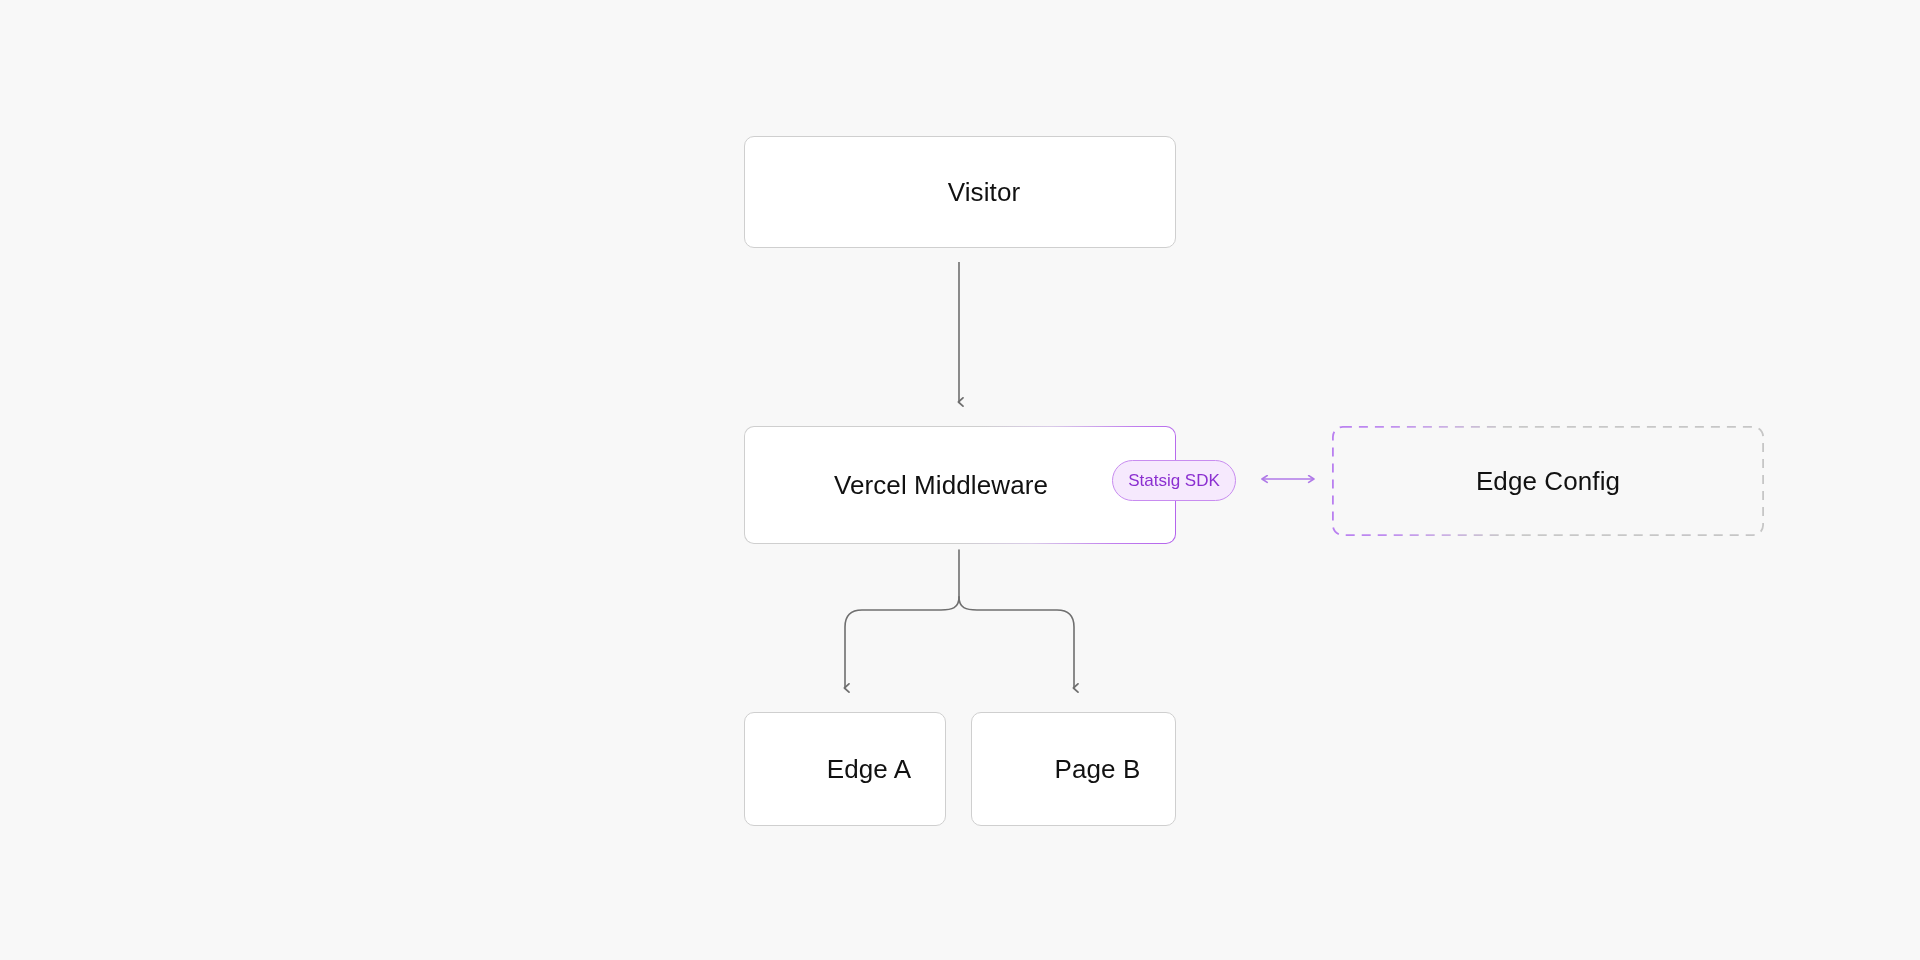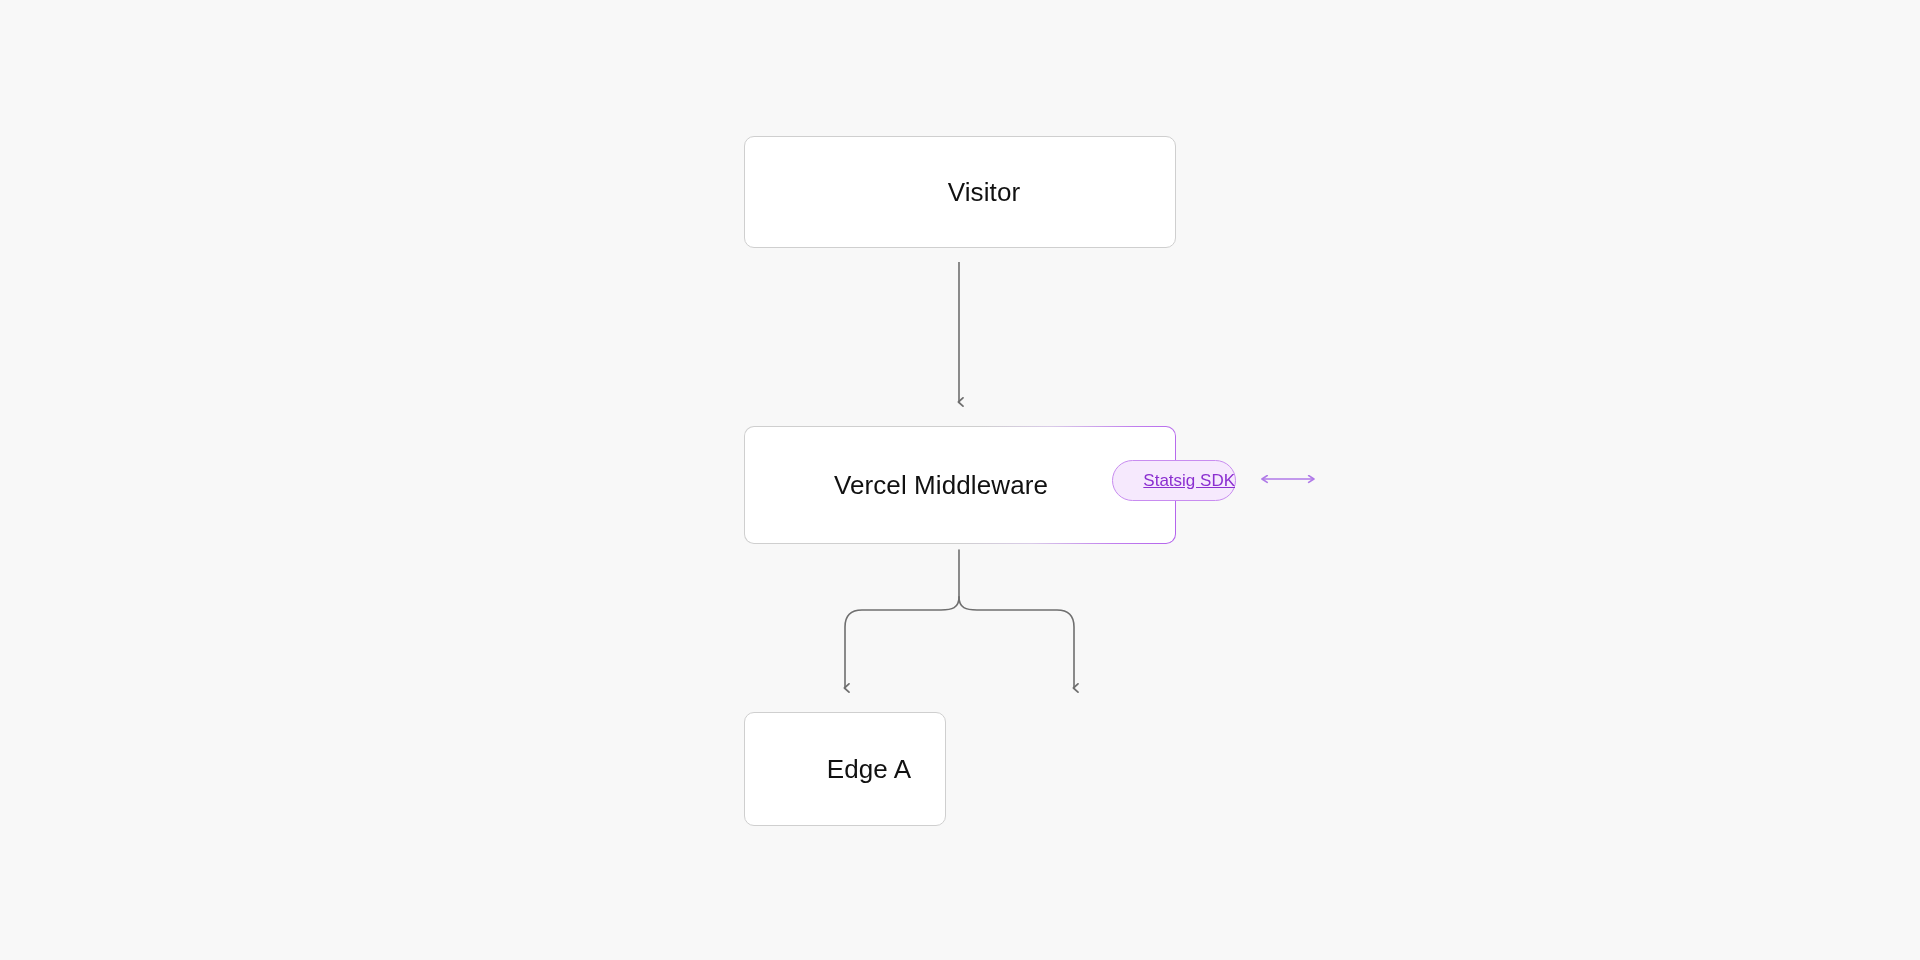--- a/index.html
+++ b/index.html
@@ -96,26 +96,25 @@
     left: 1112px;
     top: 460px;
     width: 124px;
     height: 41px;
     box-sizing: border-box;
     background: #f6e9fd;
     border: 1.5px solid #c88cf0;
     border-radius: 21px;
     display: flex;
     align-items: center;
-    justify-content: flex-end;
+    justify-content: center;
     color: #8b2fd0;
     font-size: 17px;
     white-space: nowrap;
     z-index: 5;
-    text-decoration: underline;
   }
 
   
   #node-edgeconfig {
     left: 1332px;
     top: 426px;
     width: 432px;
     height: 110px;
     background: transparent;
     border: none;
@@ -197,19 +196,28 @@
   </div>
 
   <div class="node" id="node-middleware">
     <span class="node-label">Vercel Middleware</span>
   </div>
 
   <div id="badge-statsig">
     <span>Statsig SDK</span>
   </div>
 
+  <div class="node" id="node-edgeconfig">
+    <svg class="dashed-frame" viewBox="0 0 432 110" width="432" height="110" preserveAspectRatio="none" xmlns="http://www.w3.org/2000/svg">
+      <rect x="0.9" y="0.9" width="430.2" height="108.2" rx="10" ry="10" fill="none" stroke="url(#dash-grad)" stroke-width="1.8" stroke-dasharray="9 7"></rect>
+    </svg>
+    <span class="node-label">Edge Config</span>
+  </div>
 
   <div class="node node-plain" id="node-page-a">
     <span class="node-label">Edge A</span>
   </div>
 
+  <div class="node node-plain" id="node-page-b">
+    <span class="node-label">Page B</span>
+  </div>
 
 </div>
 
 </body></html>

